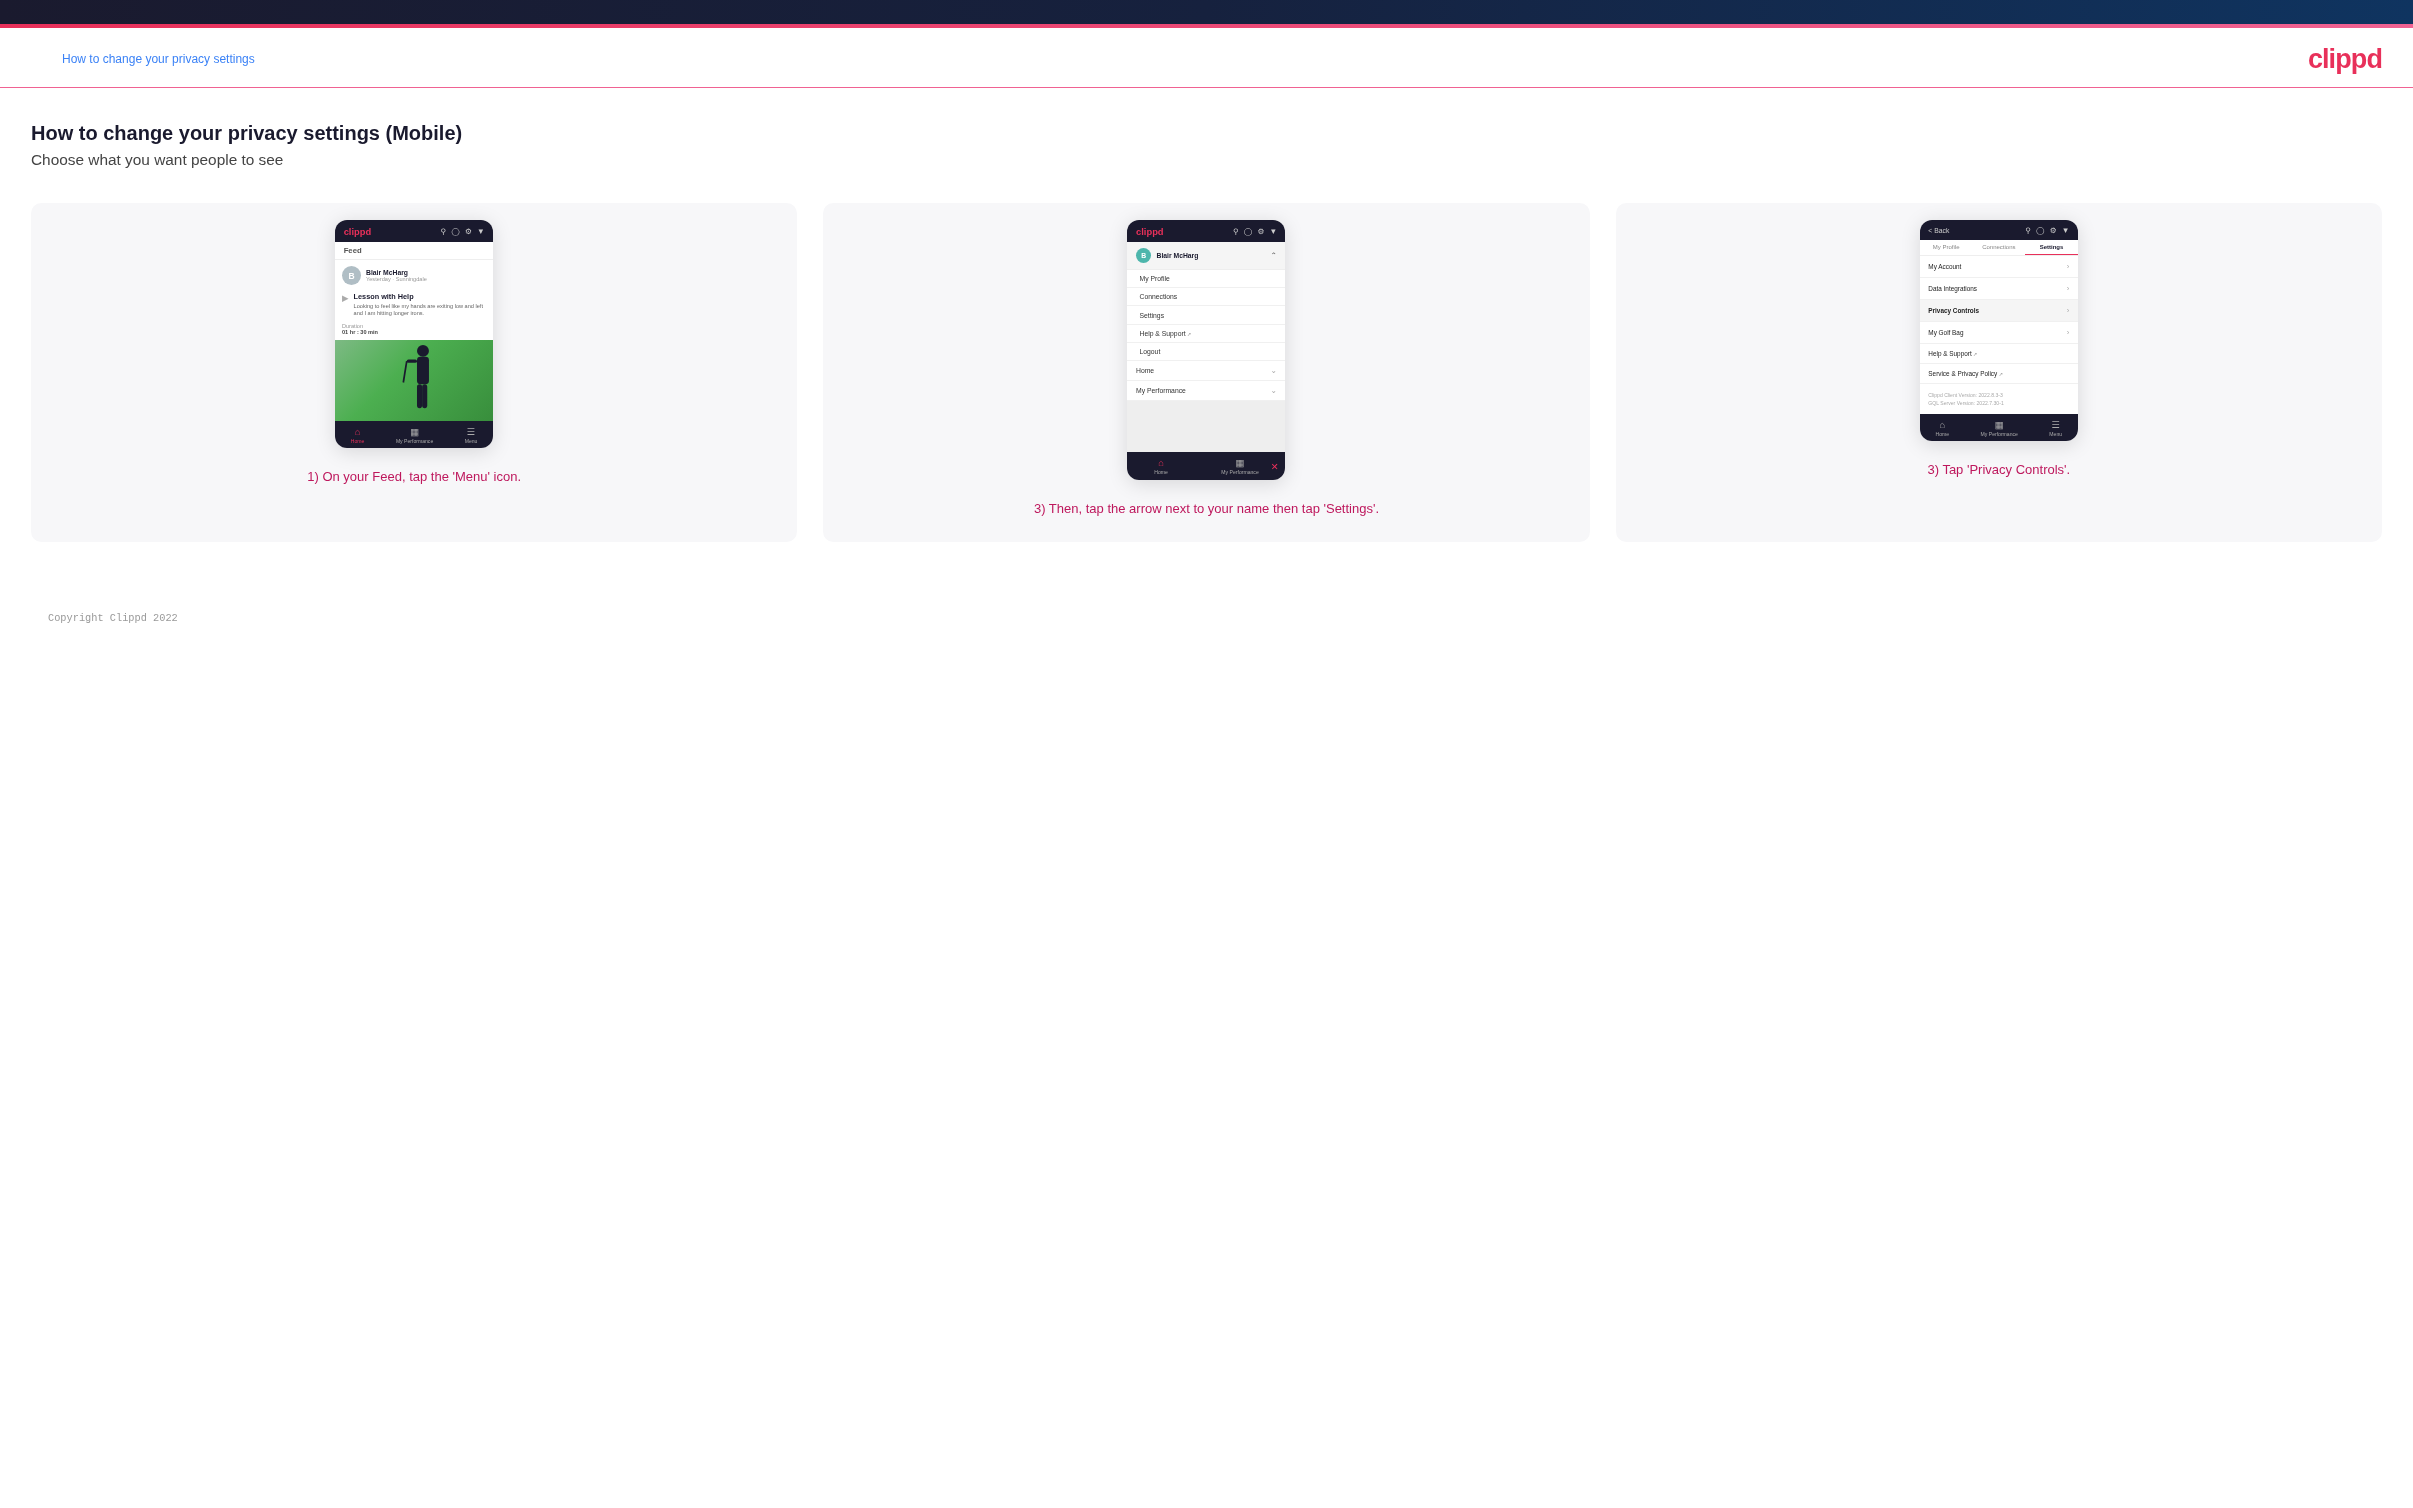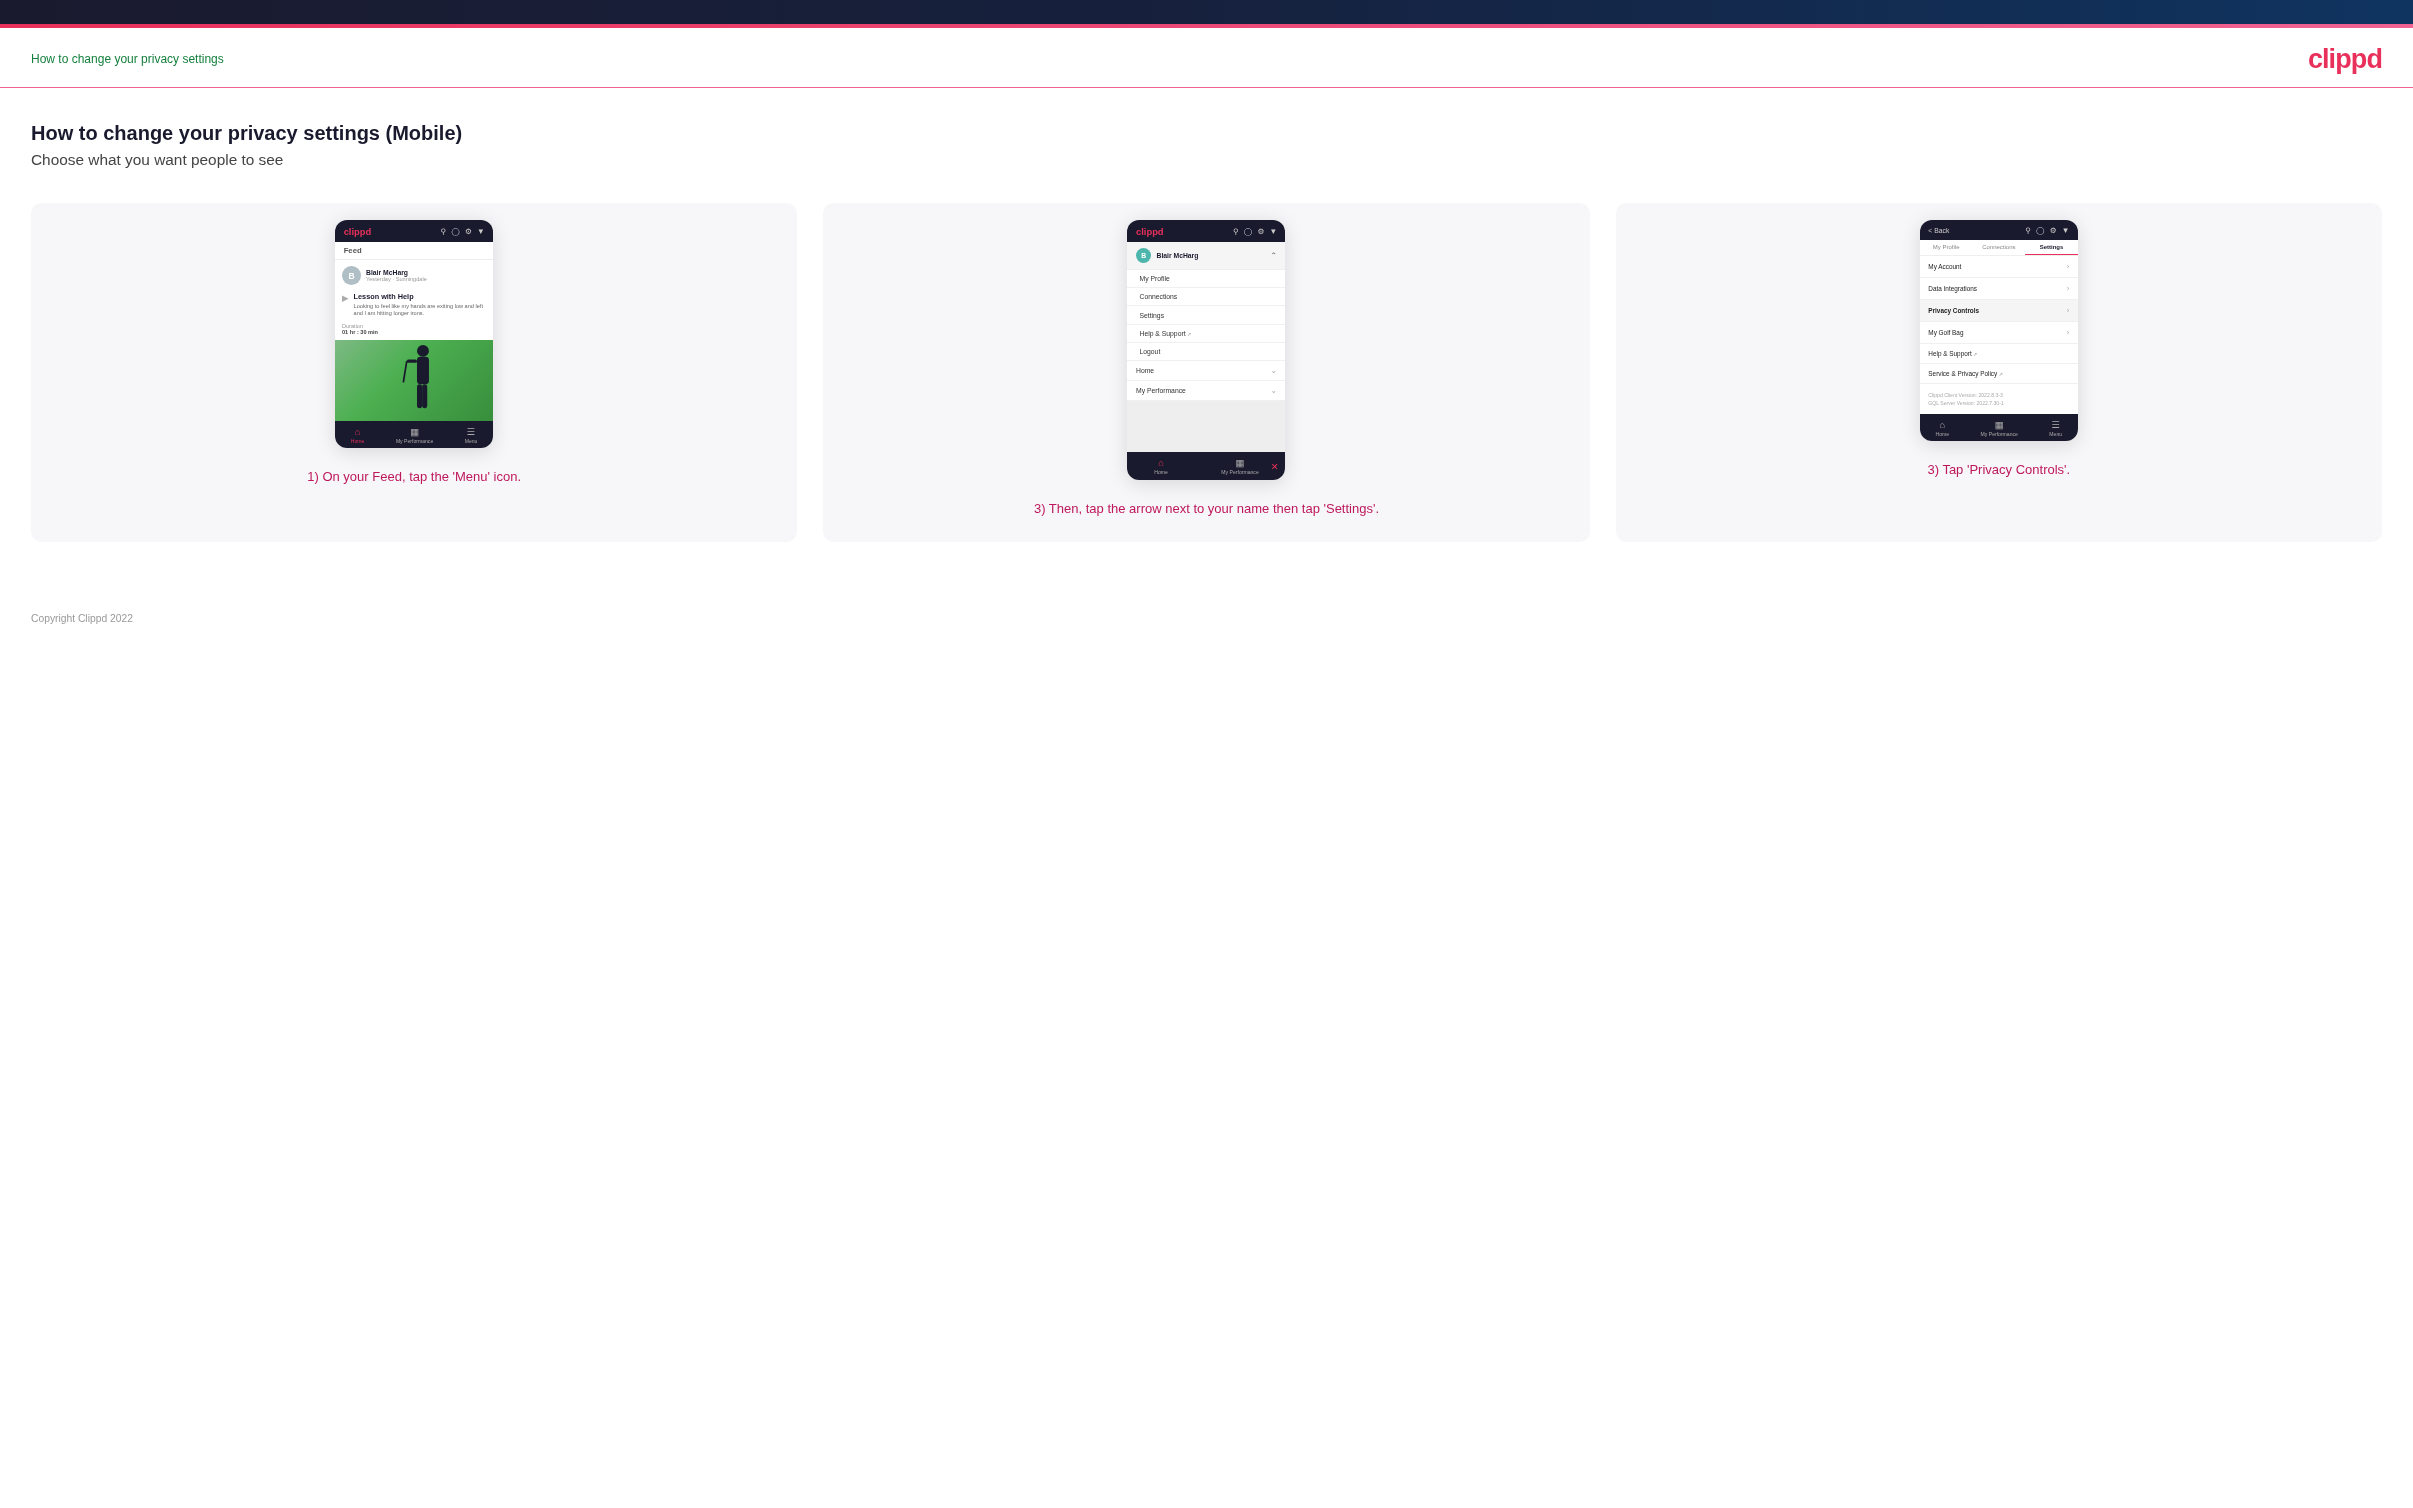--- a/index.html
+++ b/index.html
@@ -2,21 +2,21 @@
 <html style="font-size:13.7px"><head>
   <meta charset="utf-8">
   <style>
     * { margin: 0; padding: 0; box-sizing: border-box; }
     body { font-family: -apple-system, BlinkMacSystemFont, 'Segoe UI', Helvetica, Arial, sans-serif; background: #fff; color: #222; }
 
     .top-bar { height: 24px; background: linear-gradient(to right, #1a1a2e, #16213e, #0f3460); width: 100%; }
     .pink-bar { height: 4.3px; background: linear-gradient(to right, #e8305a, #f06292); width: 100%; }
 
     .header { display: flex; align-items: center; justify-content: space-between; padding: 15.4px 31px 12px 31px; border-bottom: 1.3px solid #f06292; }
-    .header-title { font-size: 12px; color: #15803d; }
+    .header-title { font-size: 12px; color: #3b82f6; margin-left: 31px; }
     .logo { font-size: 27px; font-weight: 700; color: #e8305a; letter-spacing: -0.9px; }
 
     .main { padding: 34px 31px 51px 31px; }
     .page-title { font-size: 20px; font-weight: 700; color: #1a1a2e; margin-bottom: 6.8px; }
     .page-subtitle { font-size: 15.4px; color: #444; margin-bottom: 34px; }
 
     .steps-row { display: flex; gap: 26px; }
     .step-card { flex: 1; background: #f7f7f9; border-radius: 10.3px; padding: 17px 17px 24px 17px; display: flex; flex-direction: column; align-items: center; }
     .step-caption { font-size: 13px; color: #be185d; margin-top: 19px; text-align: center; line-height: 1.5; }
 
@@ -89,21 +89,21 @@
     .s3-setting-arrow { font-size: 7.7px; color: #aaa; }
     .s3-setting-row.highlighted .s3-setting-label { font-weight: 700; }
     .s3-setting-row.highlighted { background: #f5f5f5; }
     .s3-setting-external::after { content: ' ↗'; font-size: 5.1px; color: #999; }
     .s3-version { padding: 6.8px 8.5px; font-size: 5.1px; color: #aaa; line-height: 1.6; }
     .s3-bottom-nav { background: #1a1a2e; display: flex; justify-content: space-around; padding: 5.1px 0 4.3px; }
     .s3-nav-item { display: flex; flex-direction: column; align-items: center; gap: 0.9px; }
     .s3-nav-icon { font-size: 9.4px; color: #aaa; }
     .s3-nav-label { font-size: 5.1px; color: #aaa; }
 
-    .footer { padding: 17px 31px; }
+    .footer { padding: 17px 48px; font-family: Liberation Mono, monospace; }
     .footer-text { font-size: 10.3px; color: #999; }
 
     .golfer-svg { position: absolute; bottom: 0; left: 50%; transform: translateX(-30%); }
   </style>
 </head>
 <body>
 
 <div class="top-bar"></div>
 <div class="pink-bar"></div>
 

